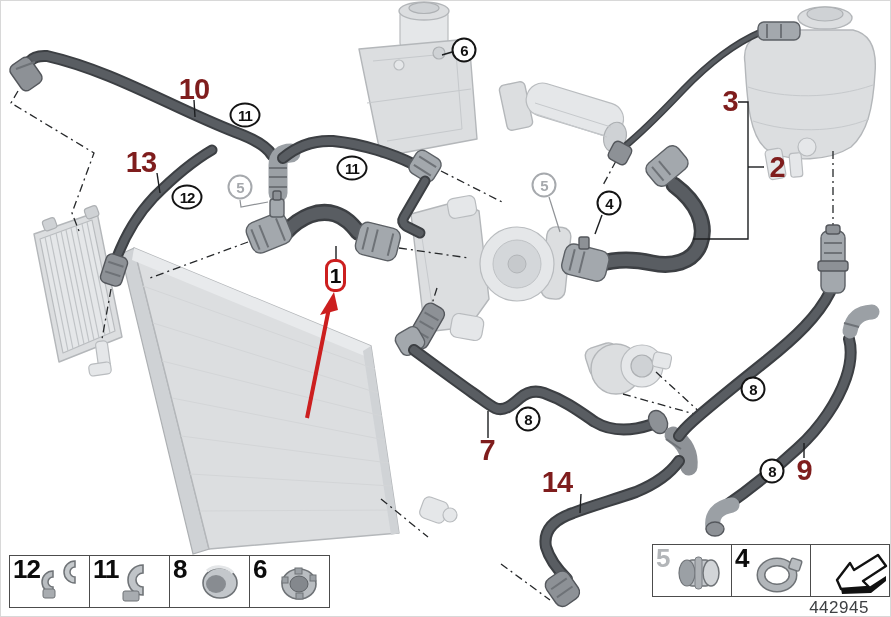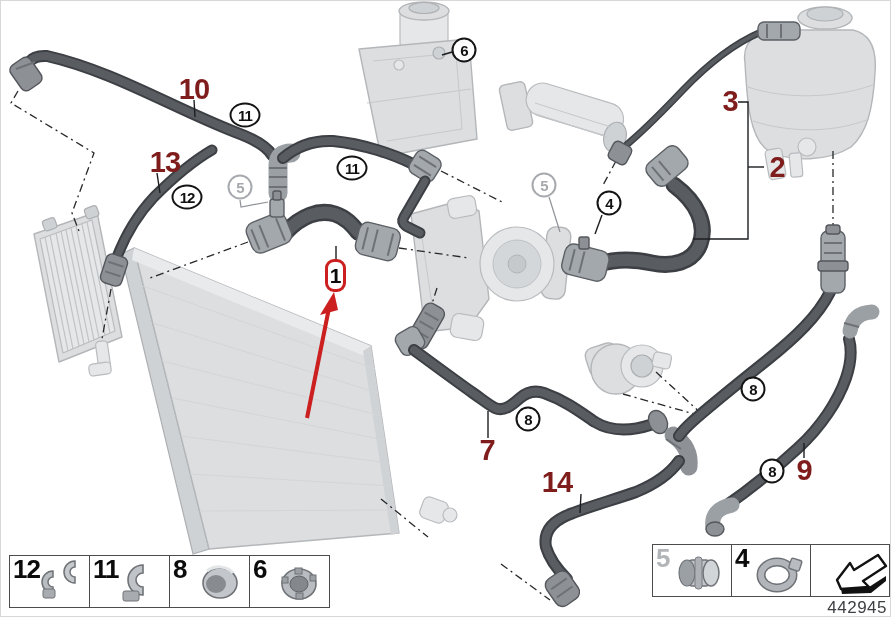--- a/index.html
+++ b/index.html
@@ -49,21 +49,21 @@
   #legend-left{left:8px;top:554px;width:321px;height:53px;}
   #legend-right{left:651px;top:543px;width:238px;height:53px;}
   .cell{position:relative;flex:1 1 0;border-left:1.6px solid #4c4c4c;box-sizing:border-box;}
   .cell:first-child{border-left:none;}
   .cell-num{
     position:absolute;left:3px;top:-2px;font-size:26px;font-weight:700;color:#0c0c0c;letter-spacing:-1px;
   }
   .cell-num.muted{color:#b2b5b8;}
   .cell-icon{position:absolute;right:0px;bottom:0px;width:60px;height:48px;}
   #doc-number{
-    position:absolute;left:790px;top:597px;width:96px;text-align:right;
+    position:absolute;left:790px;top:597px;width:96px;text-align:center;
     font-size:17px;color:#3e4043;letter-spacing:.5px;
   }
 </style>
 </head>
 <body>
 
 <div id="stage">
 
 <svg id="art" width="891" height="617" viewBox="0 0 891 617">
 
@@ -298,21 +298,21 @@
   </g>
 
   <g>
     <line x1="306" y1="417" x2="329" y2="302" stroke="#cc1f1f" stroke-width="4"></line>
     <polygon points="333,291 319,314 337,309" fill="#cc1f1f"></polygon>
   </g>
 </svg>
 
 <div id="callouts">
       <span class="plain-label" style="left: 193px; top: 88px;">10</span>
-      <span class="plain-label" style="left: 164px; top: 161px;">13</span>
+      <span class="plain-label" style="left: 140px; top: 161px;">13</span>
       <span class="plain-label" style="left: 729px; top: 100px;">3</span>
       <span class="plain-label" style="left: 776px; top: 166px;">2</span>
       <span class="plain-label" style="left: 486px; top: 449px;">7</span>
       <span class="plain-label" style="left: 556px; top: 481px;">14</span>
       <span class="plain-label" style="left: 803px; top: 469px;">9</span>
       <span class="circle-label wide" style="left: 244px; top: 114px;">11</span>
       <span class="circle-label wide" style="left: 351px; top: 167px;">11</span>
       <span class="circle-label wide" style="left: 186px; top: 196px;">12</span>
       <span class="circle-label muted" style="left: 239px; top: 186px;">5</span>
       <span class="circle-label" style="left: 463px; top: 49px;">6</span>

